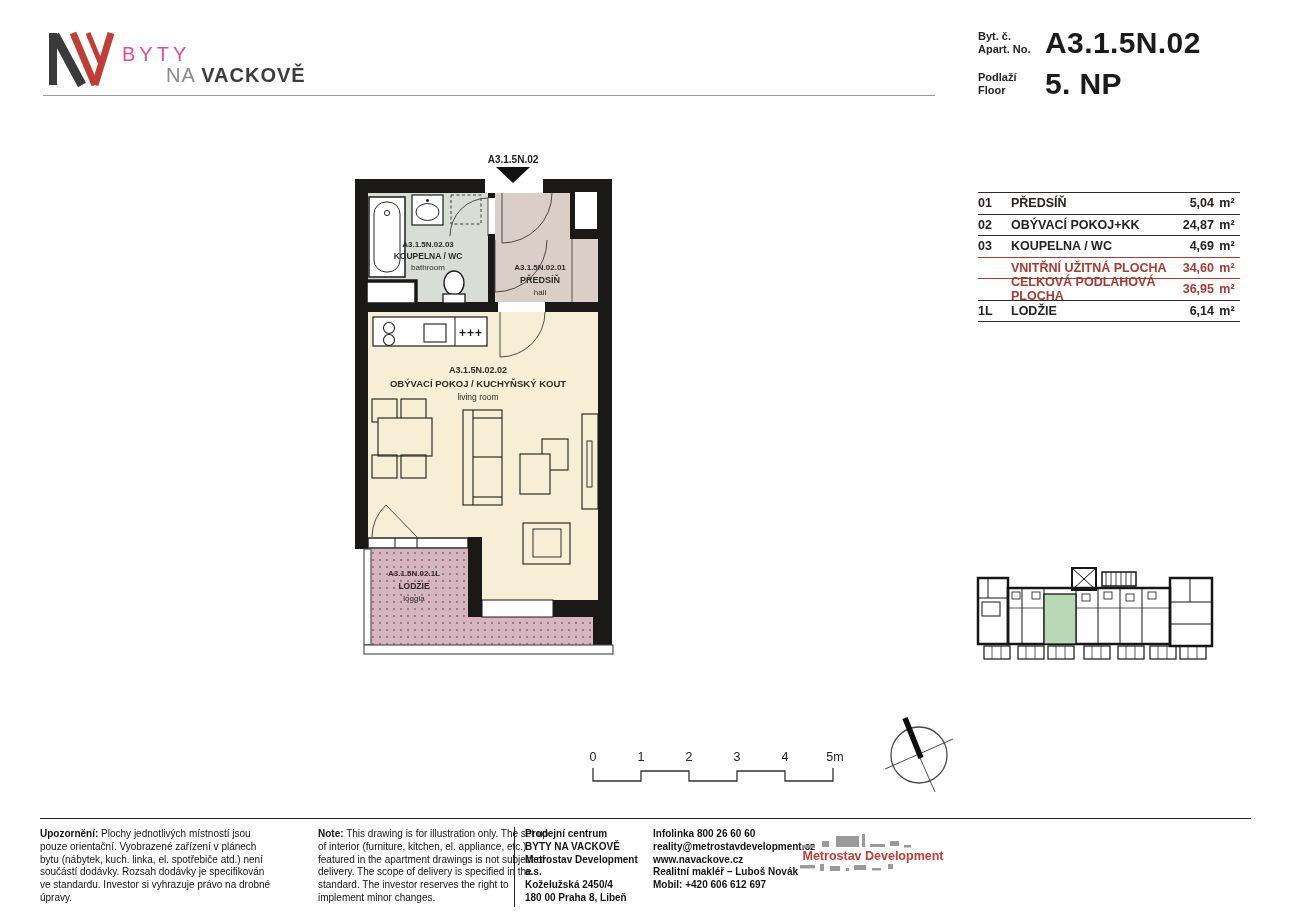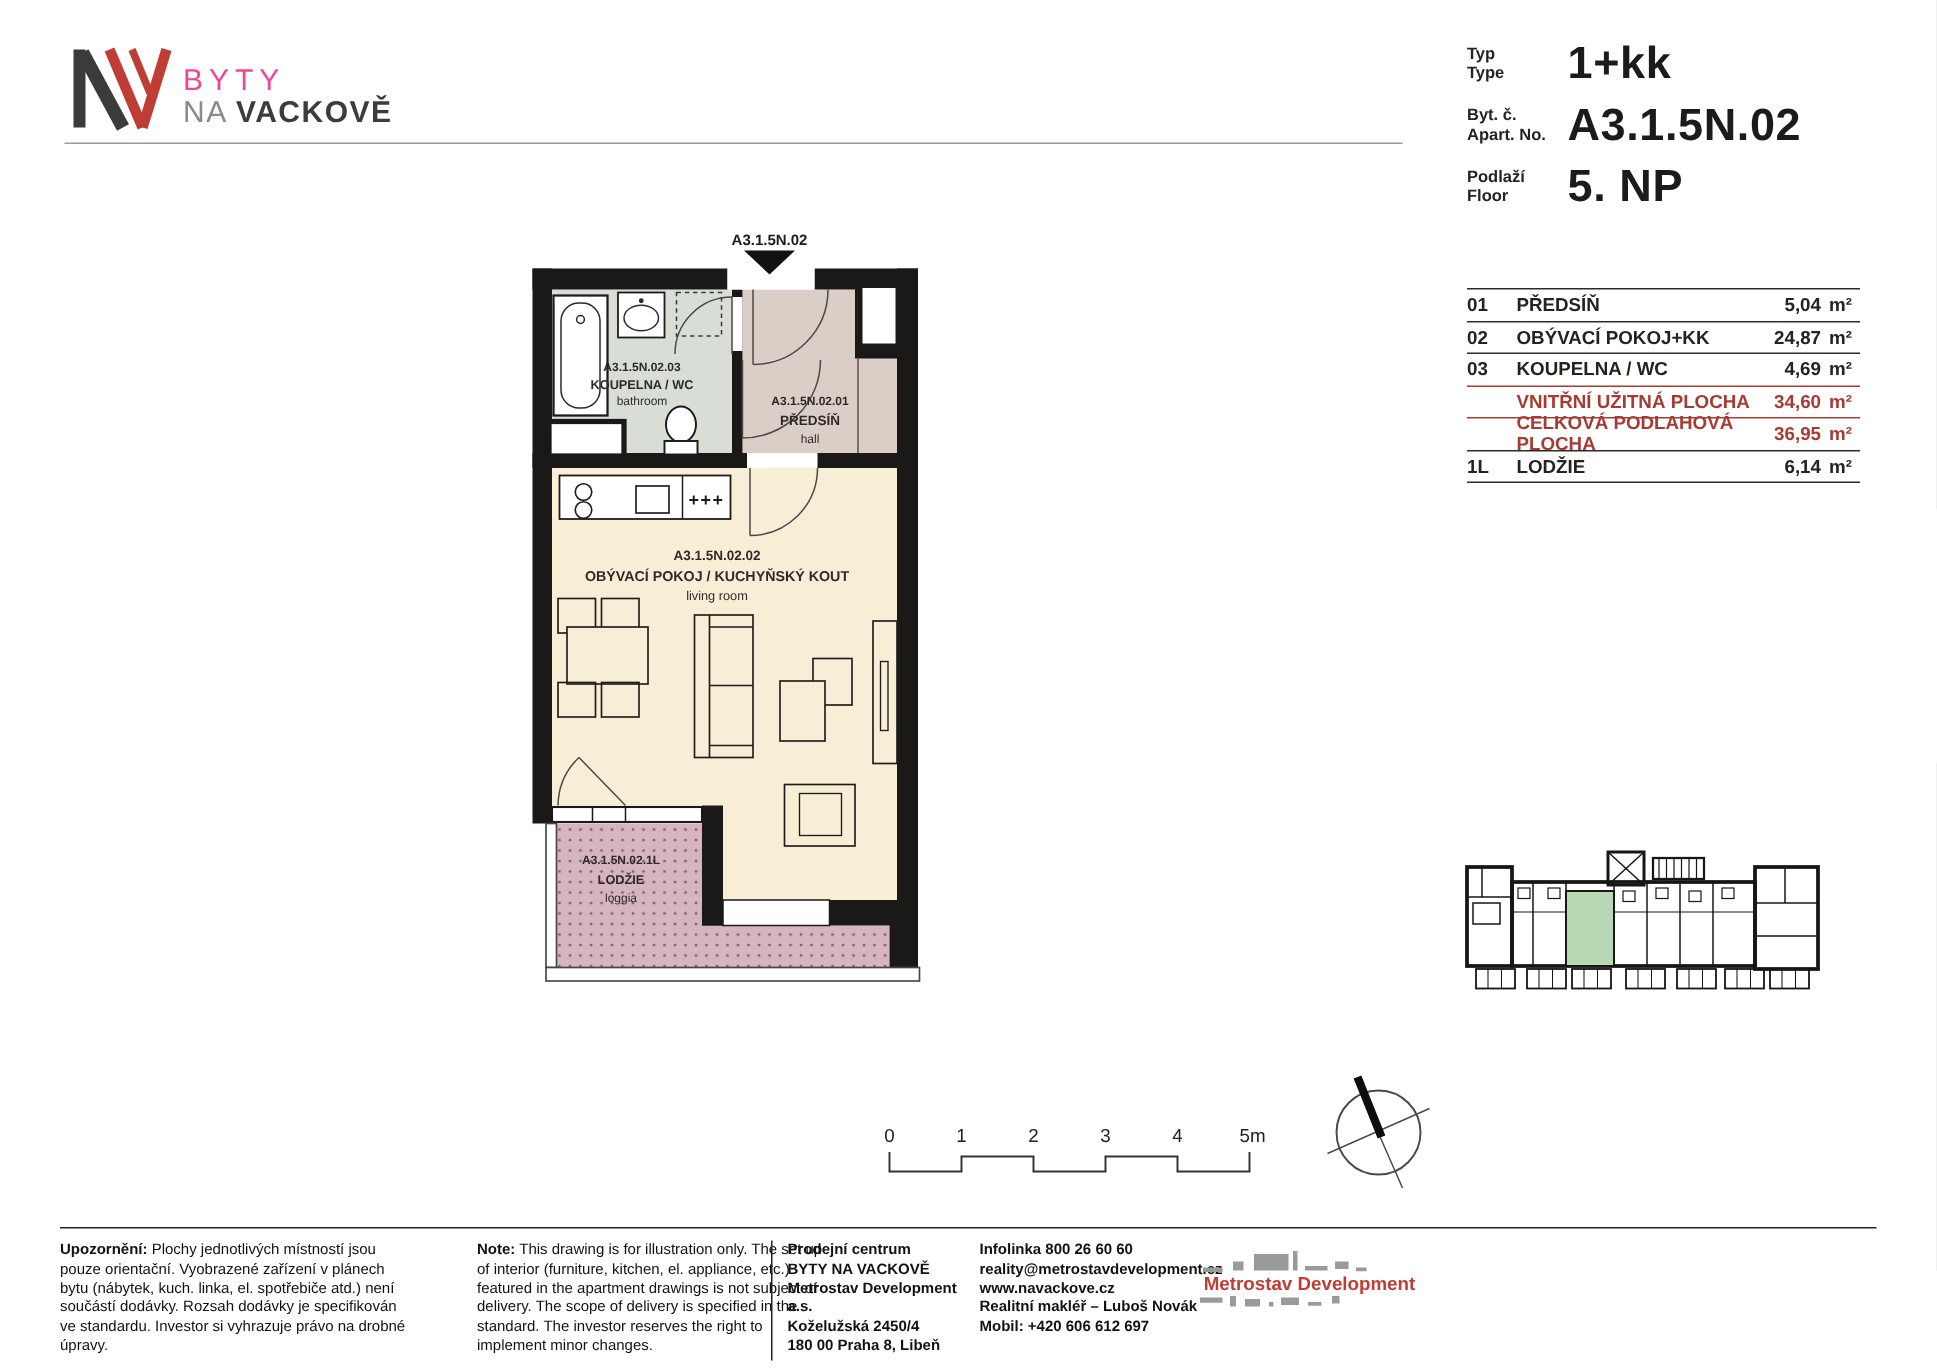--- a/index.html
+++ b/index.html
@@ -3,21 +3,21 @@
 <meta charset="utf-8">
 <style>
   html,body{margin:0;padding:0;background:#e8e8e8;}
   .page{position:relative;width:1291px;height:912px;background:#ffffff;overflow:hidden;
         font-family:"Liberation Sans",sans-serif;color:#1c1c1c;margin:0 auto;}
   .abs{position:absolute;}
 
   
   .brand-text{position:absolute;left:122px;top:44px;line-height:21px;}
   .brand-line1{font-size:20px;color:#ec4899;letter-spacing:4px;}
-  .brand-line2{font-size:20px;letter-spacing:1px;}
+  .brand-line2{font-size:20px;letter-spacing:1px;margin-left:44px;}
   .brand-na{color:#8a8a8a;}
   .brand-vackove{font-weight:bold;color:#3c3c3c;}
   .header-rule{position:absolute;left:43px;top:95px;width:892px;border-top:1px solid #9a9a9a;}
 
   
   .info-panel{position:absolute;left:978px;top:26px;width:262px;}
   .info-row{display:flex;margin-bottom:7px;}
   .info-labels{width:67px;font-size:11px;font-weight:bold;color:#242424;line-height:13px;padding-top:4px;}
   .info-value{font-size:30px;font-weight:bold;color:#1b1b1b;line-height:34px;letter-spacing:0.4px;}
 
@@ -61,27 +61,20 @@
     <line x1="44" y1="5" x2="56" y2="34" stroke="#bf3d34" stroke-width="5"></line>
     <line x1="51" y1="57" x2="67" y2="5" stroke="#bf3d34" stroke-width="7"></line>
   </svg>
   <div class="brand-text">
     <div class="brand-line1">BYTY</div>
     <div class="brand-line2"><span class="brand-na">NA </span><span class="brand-vackove">VACKOVĚ</span></div>
   </div>
   <div class="header-rule"></div>
 
   <div class="info-panel">
-    <div class="info-row">
-      <div class="info-labels">
-          <div>Typ</div>
-          <div>Type</div>
-        </div>
-      <div class="info-value">1+kk</div>
-    </div>
     <div class="info-row">
       <div class="info-labels">
           <div>Byt. č.</div>
           <div>Apart. No.</div>
         </div>
       <div class="info-value">A3.1.5N.02</div>
     </div>
     <div class="info-row">
       <div class="info-labels">
           <div>Podlaží</div>

